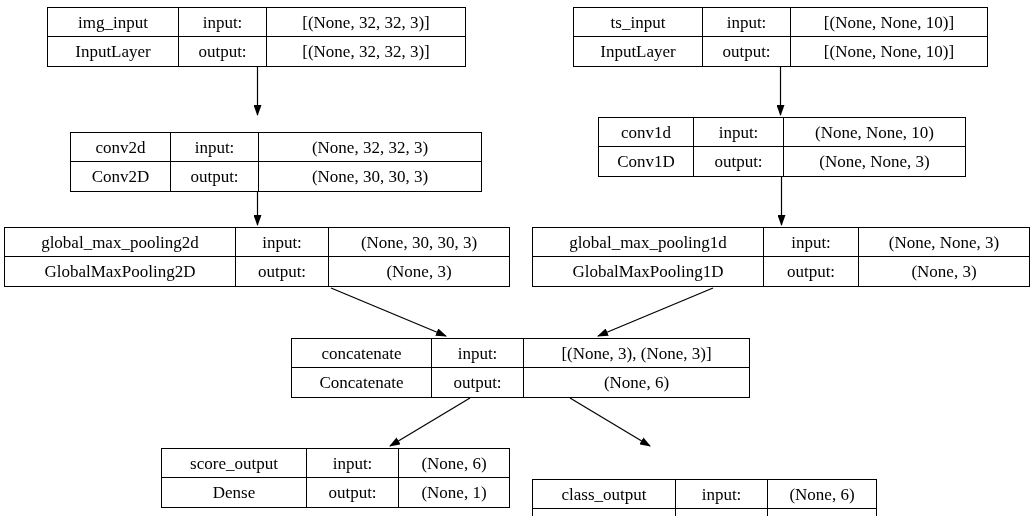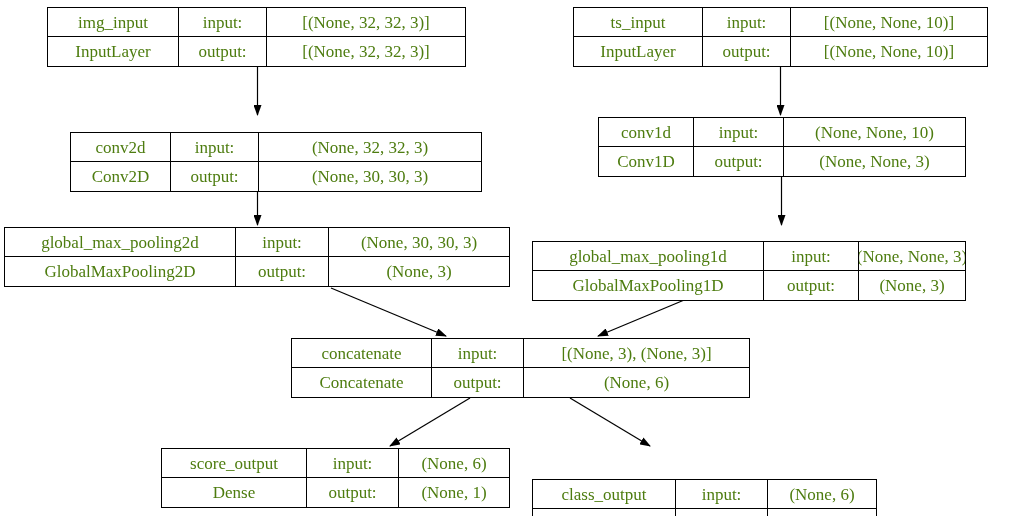--- a/index.html
+++ b/index.html
@@ -2,21 +2,21 @@
 <html><head>
 <meta charset="utf-8">
 <style>
   html, body { margin: 0; padding: 0; background: #ffffff; }
   #canvas {
     position: relative;
     width: 1035px;
     height: 516px;
     background: #ffffff;
     font-family: "Liberation Serif", "DejaVu Serif", serif;
-    color: #4d7c0f;
+    color: #000000;
     overflow: hidden;
   }
   #edges {
     position: absolute;
     left: 0; top: 0;
     width: 1035px; height: 516px;
     pointer-events: none;
   }
   .node {
     position: absolute;
@@ -100,21 +100,21 @@
 
   <div class="node" style="left:4px; top:227px; width:506px; grid-template-columns:231px 93px auto;">
     <div class="cell">global_max_pooling2d</div>
     <div class="cell">input:</div>
     <div class="cell">(None, 30, 30, 3)</div>
     <div class="cell">GlobalMaxPooling2D</div>
     <div class="cell">output:</div>
     <div class="cell">(None, 3)</div>
   </div>
 
-  <div class="node" style="left:532px; top:227px; width:434px; grid-template-columns:231px 95px auto;margin-top:14px;">
+  <div class="node" style="left:532px; top:227px; width:498px; grid-template-columns:231px 95px auto;">
     <div class="cell">global_max_pooling1d</div>
     <div class="cell">input:</div>
     <div class="cell">(None, None, 3)</div>
     <div class="cell">GlobalMaxPooling1D</div>
     <div class="cell">output:</div>
     <div class="cell">(None, 3)</div>
   </div>
 
   <div class="node" style="left:291px; top:338px; width:459px; grid-template-columns:140px 92px auto;">
     <div class="cell">concatenate</div>

